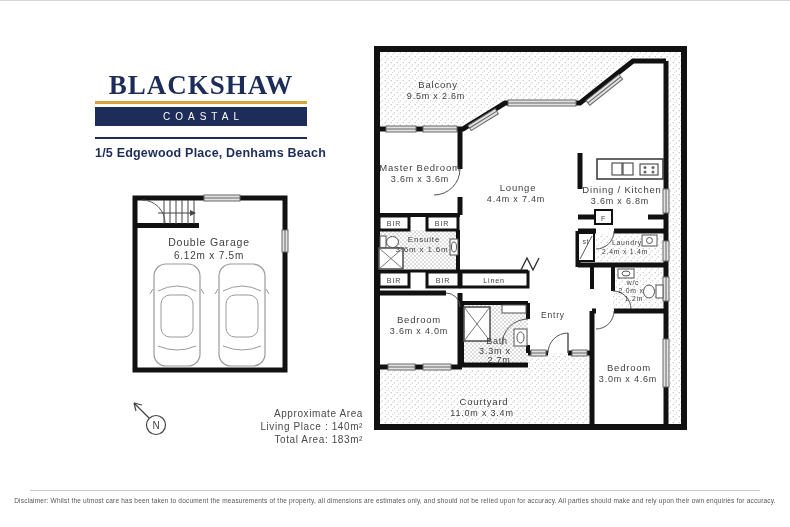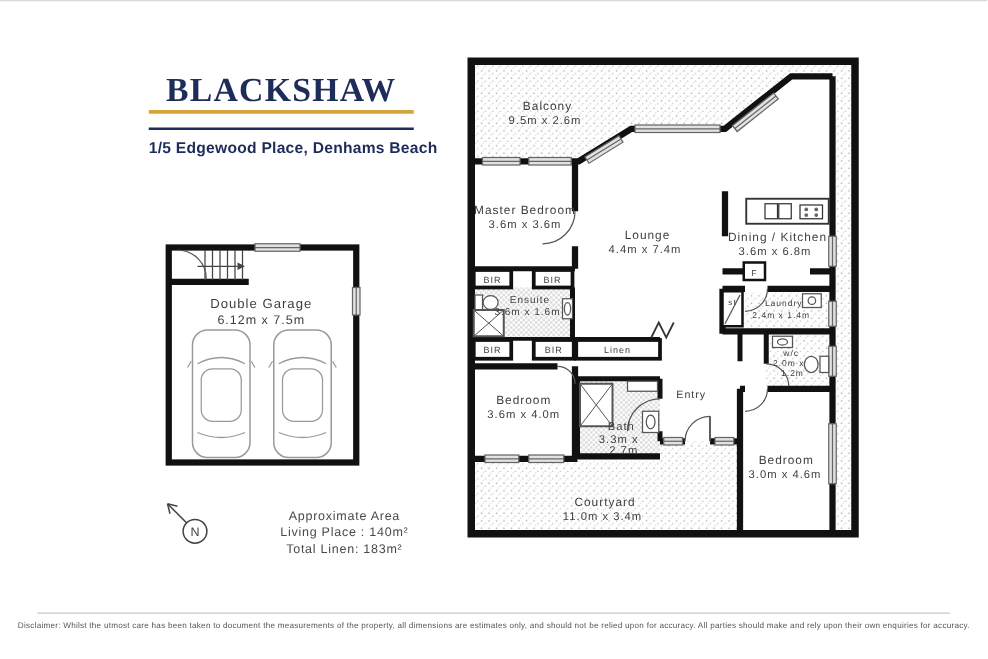--- a/index.html
+++ b/index.html
@@ -2,66 +2,67 @@
 <html><head>
 <meta charset="utf-8">
 <style>
   html,body{margin:0;padding:0;background:#fff;}
   #page{
     position:relative;width:790px;height:527px;background:#ffffff;
     font-family:"Liberation Sans",sans-serif;overflow:hidden;
     border-top:1px solid #d8d8d8;border-bottom:1px solid #d8d8d8;
   }
   
-  .brand{position:absolute;left:95px;top:58px;width:212px;margin-left:24px;}
+  .brand{position:absolute;left:95px;top:71px;width:212px;}
   .brand-name{
     font-family:"Liberation Serif",serif;font-weight:bold;font-size:27px;
     letter-spacing:1px;color:#1d2c59;text-align:center;line-height:1;
   }
   .gold-rule{height:3px;background:#d7a43c;margin-top:2px;}
   .coastal-bar{
     margin-top:3px;background:#1d2c59;color:#ffffff;text-align:center;
     font-size:10px;letter-spacing:5px;text-indent:5px;padding:4px 0;
   }
   .brand-divider{margin-top:11px;height:2px;background:#1d2c59;}
   .address{
     margin-top:7px;font-size:12.5px;font-weight:bold;color:#1d2c59;text-align:center;
     letter-spacing:.2px;white-space:nowrap;
   }
   
   .area-summary{
-    position:absolute;left:188px;top:406px;width:175px;text-align:center;
+    position:absolute;left:188px;top:406px;width:175px;text-align:right;
     font-size:10px;color:#4a4a4a;letter-spacing:.6px;line-height:1.32;
   }
   
   svg.plan{position:absolute;left:0;top:0;}
   text.rl{fill:#3e3e3e;letter-spacing:.8px;}
   
   .footer-rule{position:absolute;left:30px;right:30px;top:489px;height:1px;background:#c9c9c9;}
   .disclaimer{
     position:absolute;left:0;top:496px;width:100%;text-align:center;
     font-size:6.5px;color:#555;letter-spacing:.2px;
   }
 </style>
 </head>
 <body>
 
 <div id="page">
 
   <div class="brand">
     <div class="brand-name">BLACKSHAW</div>
     <div class="gold-rule"></div>
+    <div class="coastal-bar">COASTAL</div>
     <div class="brand-divider"></div>
     <div class="address">1/5 Edgewood Place, Denhams Beach</div>
   </div>
 
   <div class="area-summary">
     <div>Approximate Area</div>
     <div>Living Place : 140m²</div>
-    <div>Total Linen: 183m²</div>
+    <div>Total Area: 183m²</div>
   </div>
 
   <svg class="plan" width="790" height="527" viewBox="0 0 790 527">
     <defs>
       <pattern id="stipple" width="6" height="6" patternUnits="userSpaceOnUse">
         <rect width="6" height="6" fill="#ffffff"></rect>
         <circle cx="1.2" cy="1.6" r=".65" fill="#b3b3b3"></circle>
         <circle cx="4.3" cy="3.9" r=".6" fill="#bcbcbc"></circle>
         <circle cx="2.6" cy="5.3" r=".5" fill="#c4c4c4"></circle>
       </pattern>

